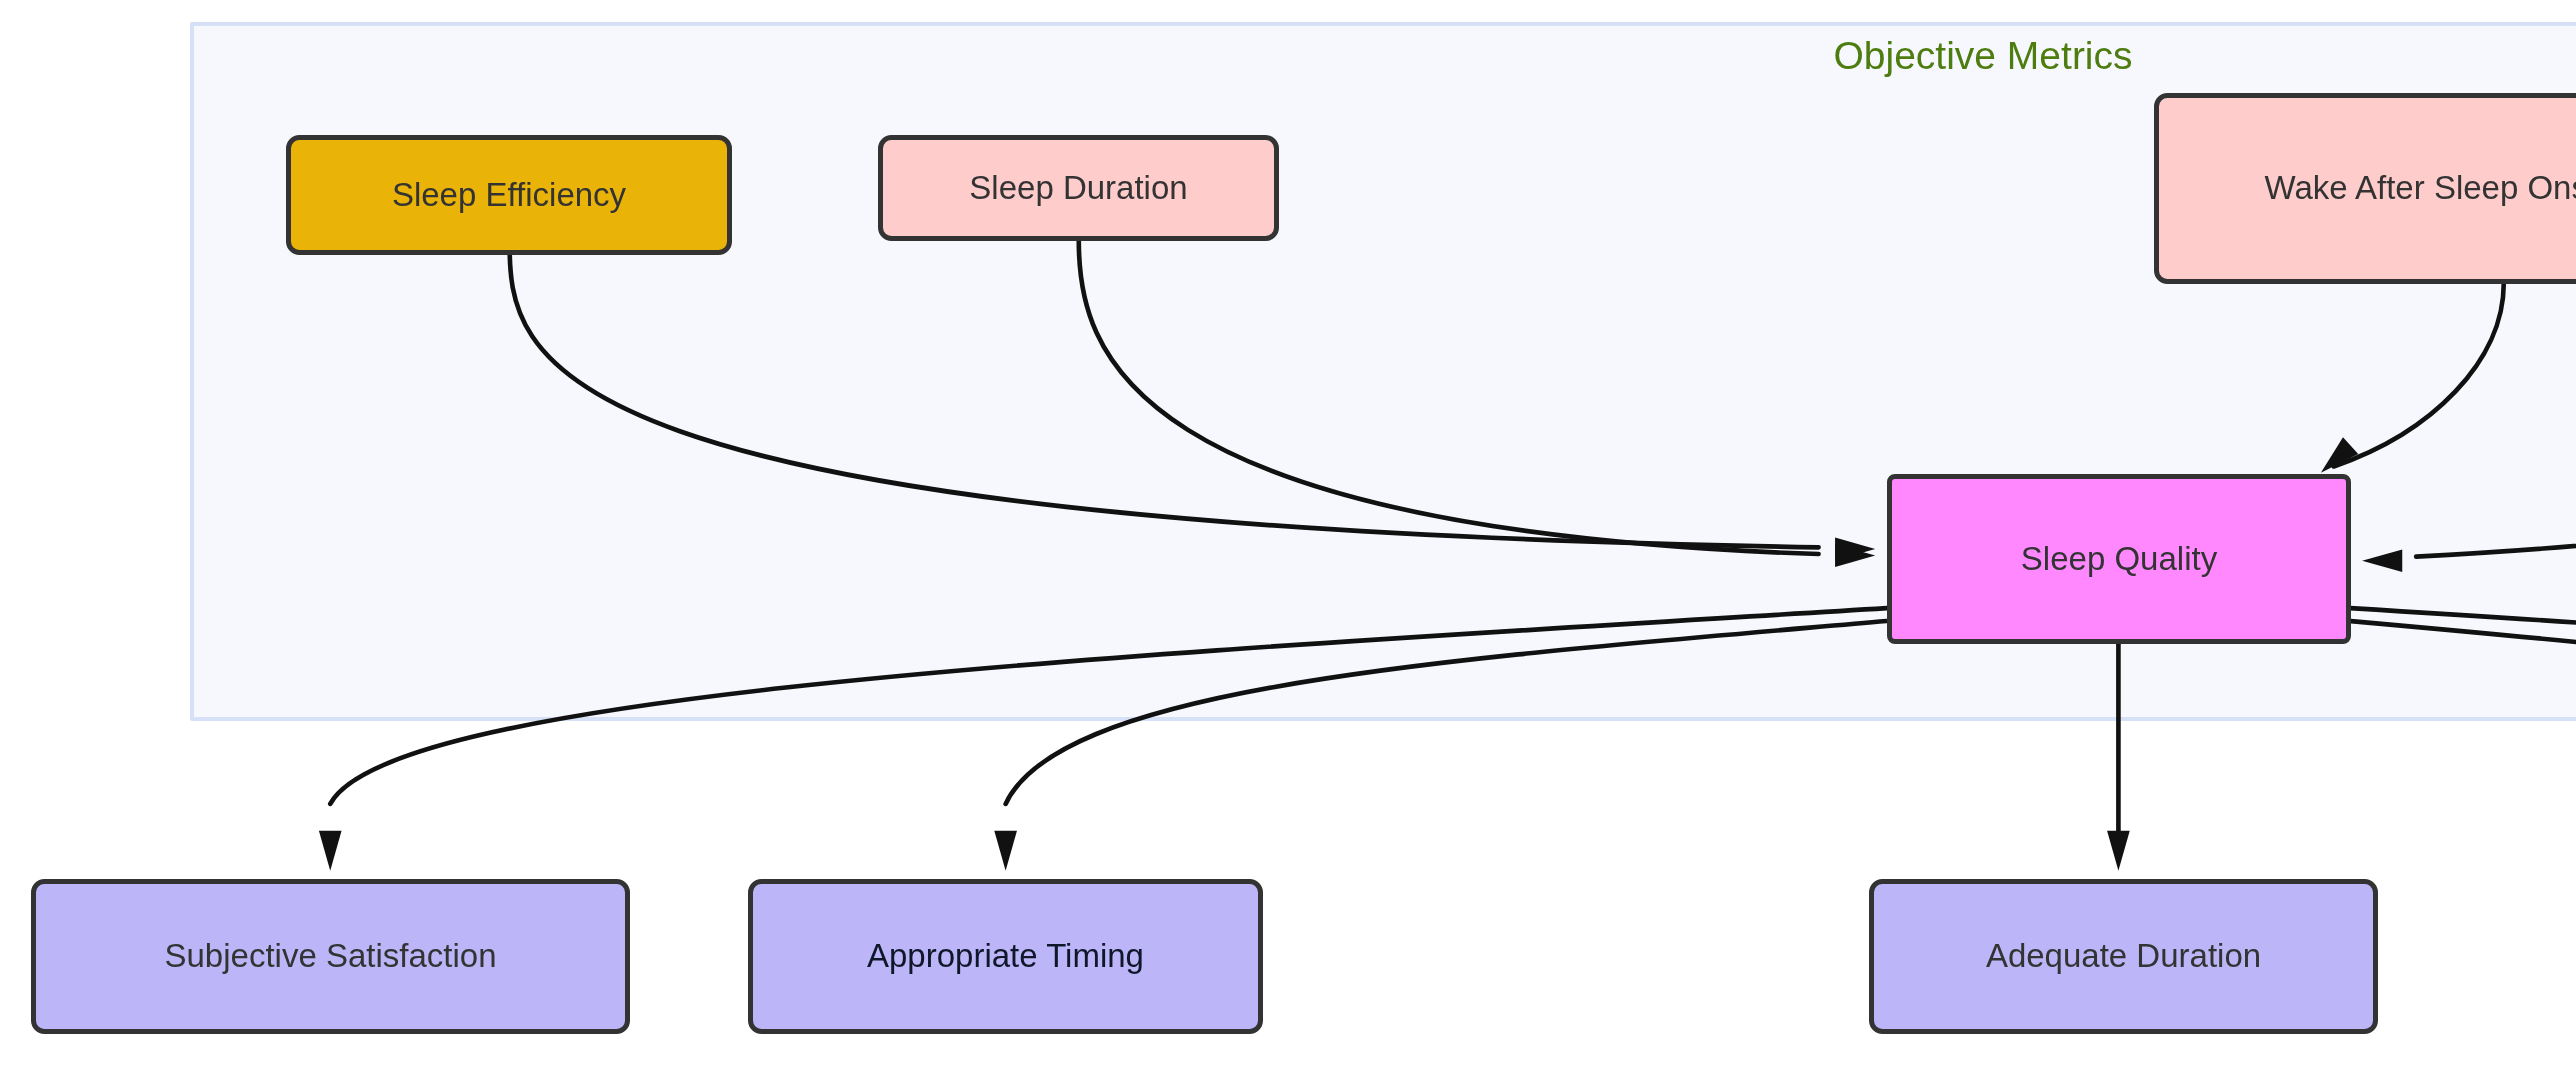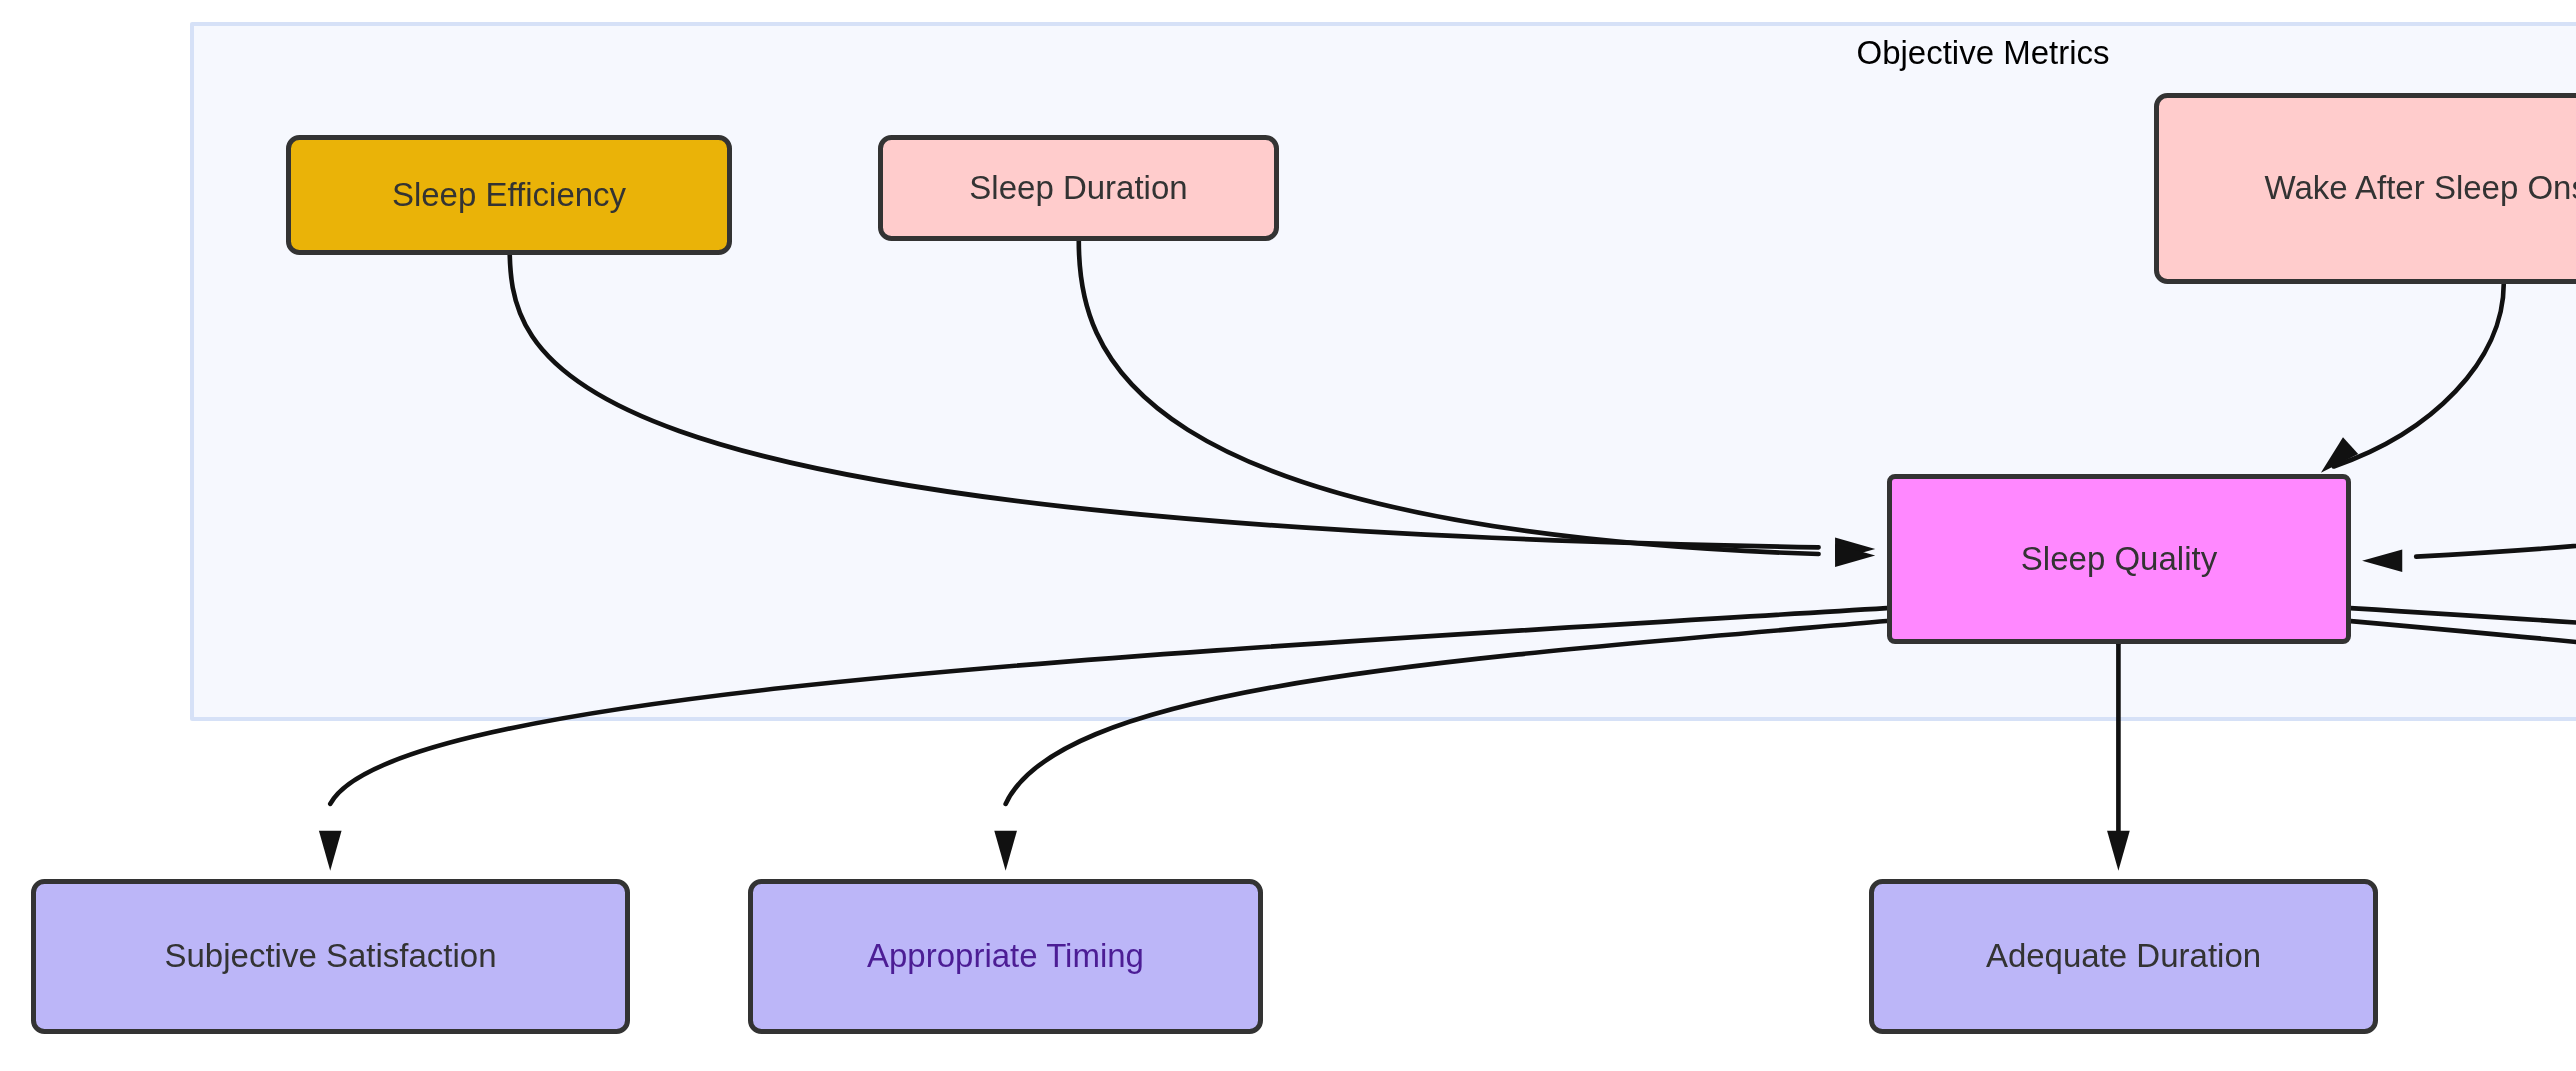--- a/index.html
+++ b/index.html
@@ -25,22 +25,22 @@
   }
   .subgraph-box {
     position: absolute;
     box-sizing: border-box;
     background: #f6f8fe;
     border: 4.6px solid #d6e1f7;
     border-radius: 2.1px;
   }
   .subgraph-title {
     position: absolute;
-    color: #000000;
-    font-size: 33px;
+    color: #4d7c0f;
+    font-size: 39px;
     line-height: 1;
     white-space: nowrap;
     transform: translateX(-50%);
   }
   .node {
     position: absolute;
     box-sizing: border-box;
     display: flex;
     align-items: center;
     justify-content: center;
@@ -111,21 +111,21 @@
     <span class="label">Wake After Sleep Onset - WASO</span>
   </div>
 
   <div class="node central" style="left: 1887px; top: 474px; width: 464px; height: 170px; border-color: rgb(51, 51, 51); color: rgb(51, 51, 51); background: rgb(255, 136, 255);">
     <span class="label">Sleep Quality</span>
   </div>
 
   <div class="node outcome" style="left: 31px; top: 879px; width: 599px; height: 155px; border-color: rgb(51, 51, 51); color: rgb(51, 51, 51); background: rgb(188, 182, 248);">
     <span class="label">Subjective Satisfaction</span>
   </div>
-  <div class="node outcome" style="left: 748px; top: 879px; width: 515px; height: 155px; border-color: rgb(51, 51, 51); color: #4c1d95; background: rgb(188, 182, 248);">
+  <div class="node outcome" style="left: 748px; top: 879px; width: 515px; height: 155px; border-color: rgb(51, 51, 51); color: #0f172a; background: rgb(188, 182, 248);">
     <span class="label">Appropriate Timing</span>
   </div>
   <div class="node outcome" style="left: 1869px; top: 879px; width: 509px; height: 155px; border-color: rgb(51, 51, 51); color: rgb(51, 51, 51); background: rgb(188, 182, 248);">
     <span class="label">Adequate Duration</span>
   </div>
 
 </div>
 
 
 </body></html>

